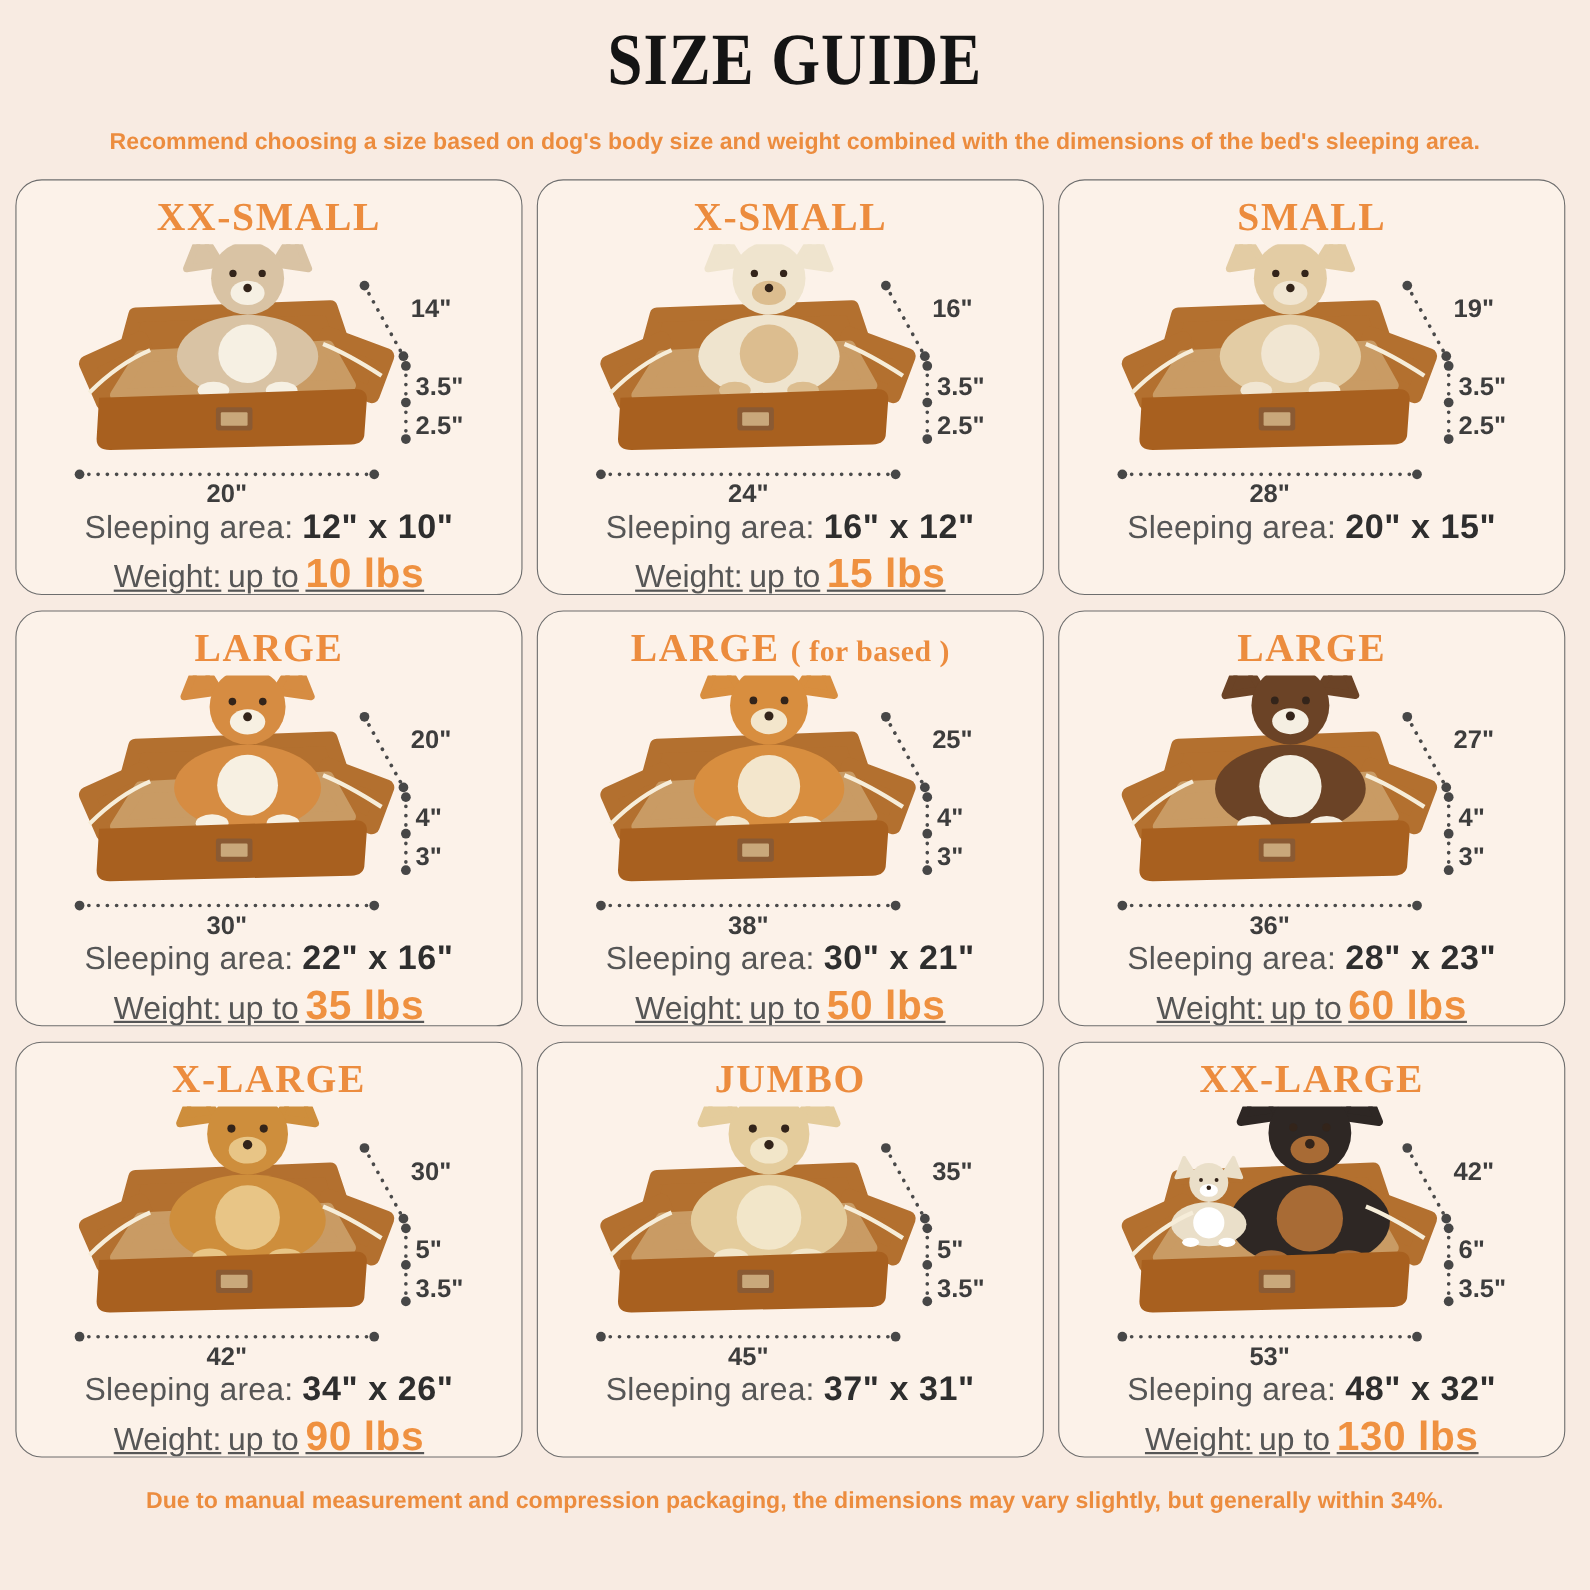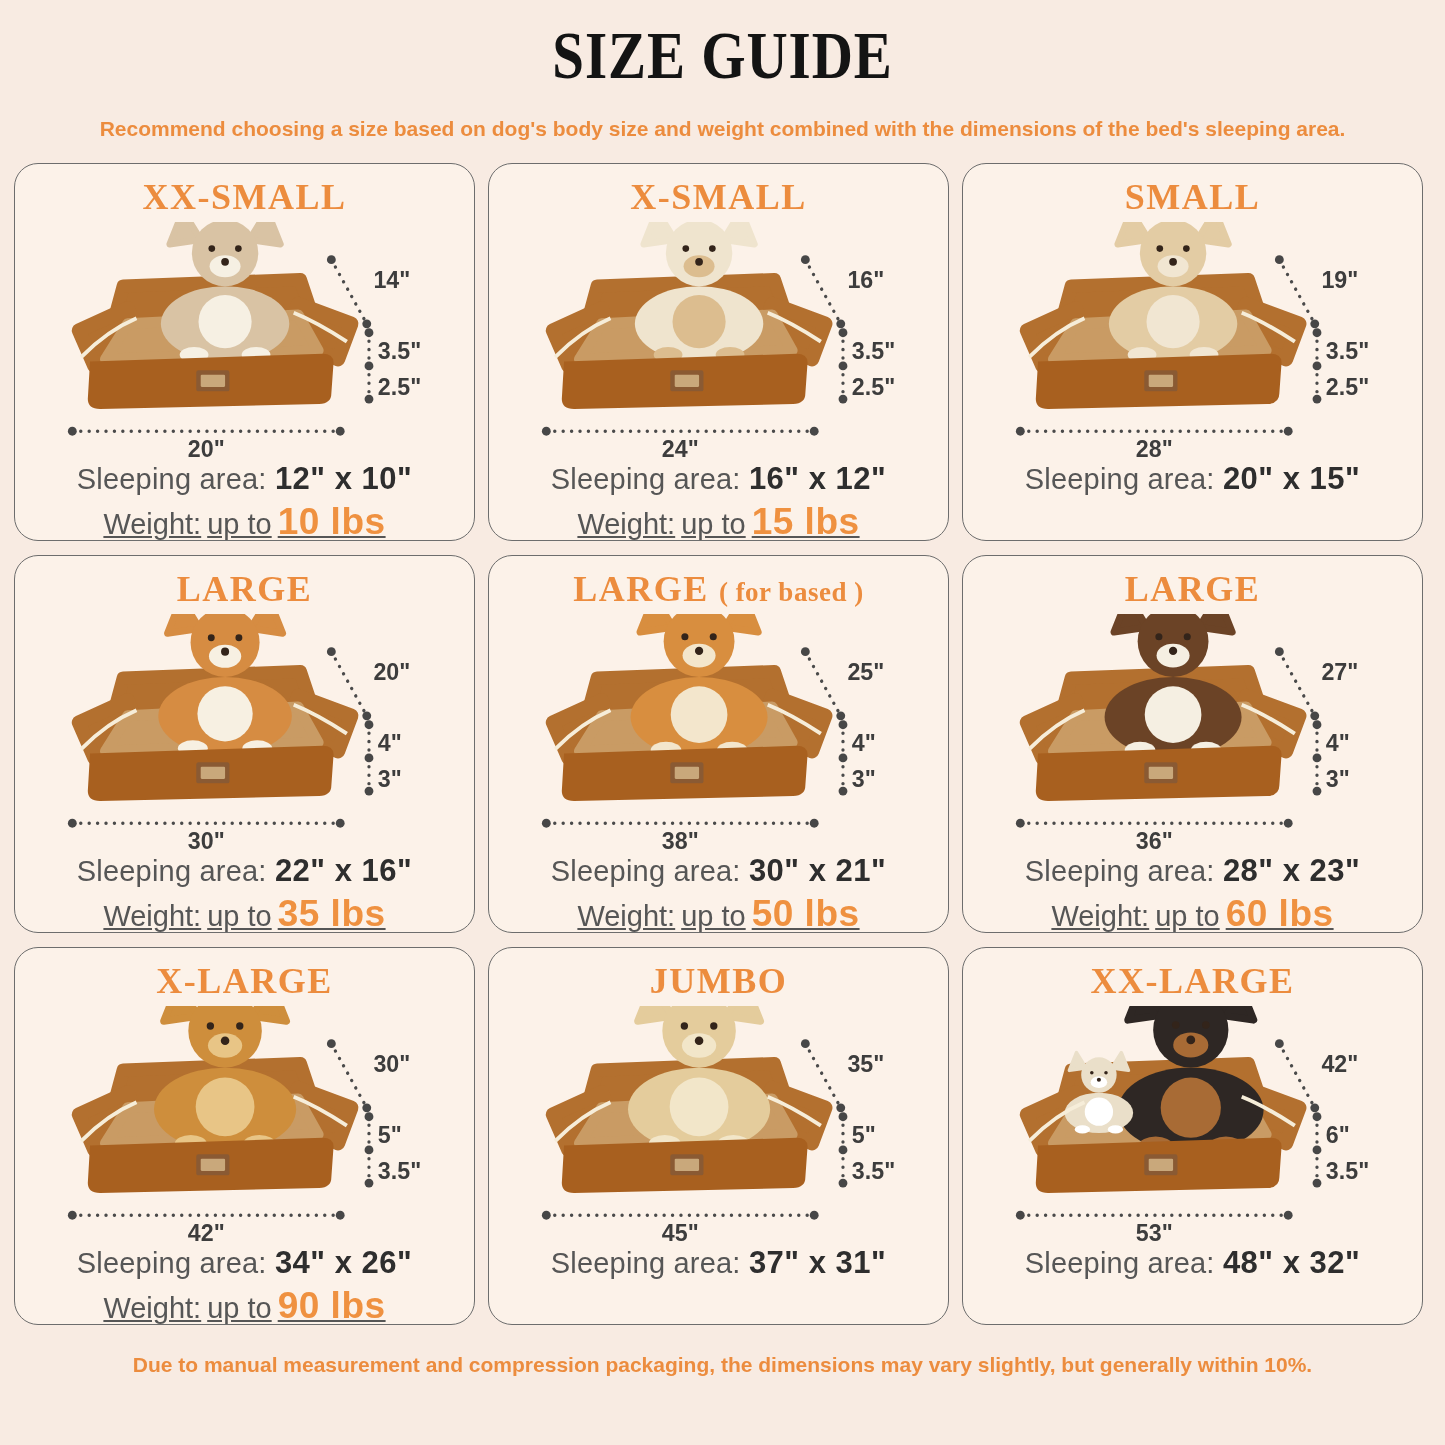--- a/index.html
+++ b/index.html
@@ -368,18 +368,19 @@
             <circle cx="302" cy="160" r="4"></circle>
           <text x="310" y="124">6"</text>
           <text x="310" y="156">3.5"</text>
           <line class="dotline" x1="34" y1="189" x2="276" y2="189"></line>
             <circle cx="34" cy="189" r="4"></circle>
             <circle cx="276" cy="189" r="4"></circle>
           <text x="155" y="212" text-anchor="middle">53"</text>
         </g>
       </svg>
       <div class="area-line"><span>Sleeping area:</span> <b>48" x 32"</b></div>
+      <div class="weight-line"><span>Weight:</span><span>up to</span><b class="lbs">130 lbs</b></div>
     </section>
 
   </div>
 
-  <div class="footer-note">Due to manual measurement and compression packaging, the dimensions may vary slightly, but generally within 10%.</div>
+  <div class="footer-note">Due to manual measurement and compression packaging, the dimensions may vary slightly, but generally within 34%.</div>
 </div>
 
 </body></html>

